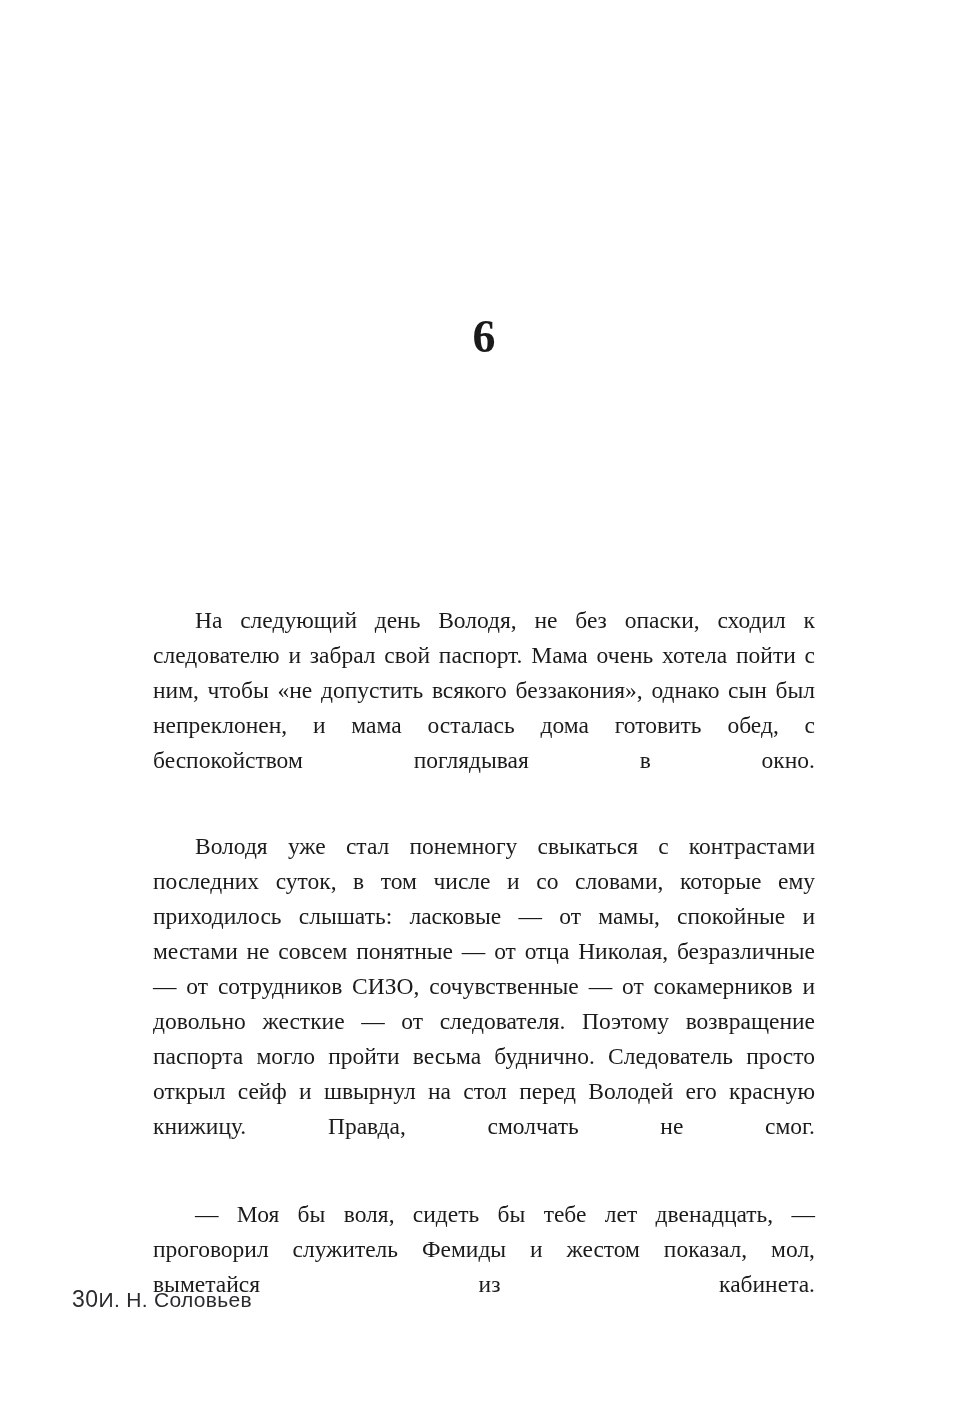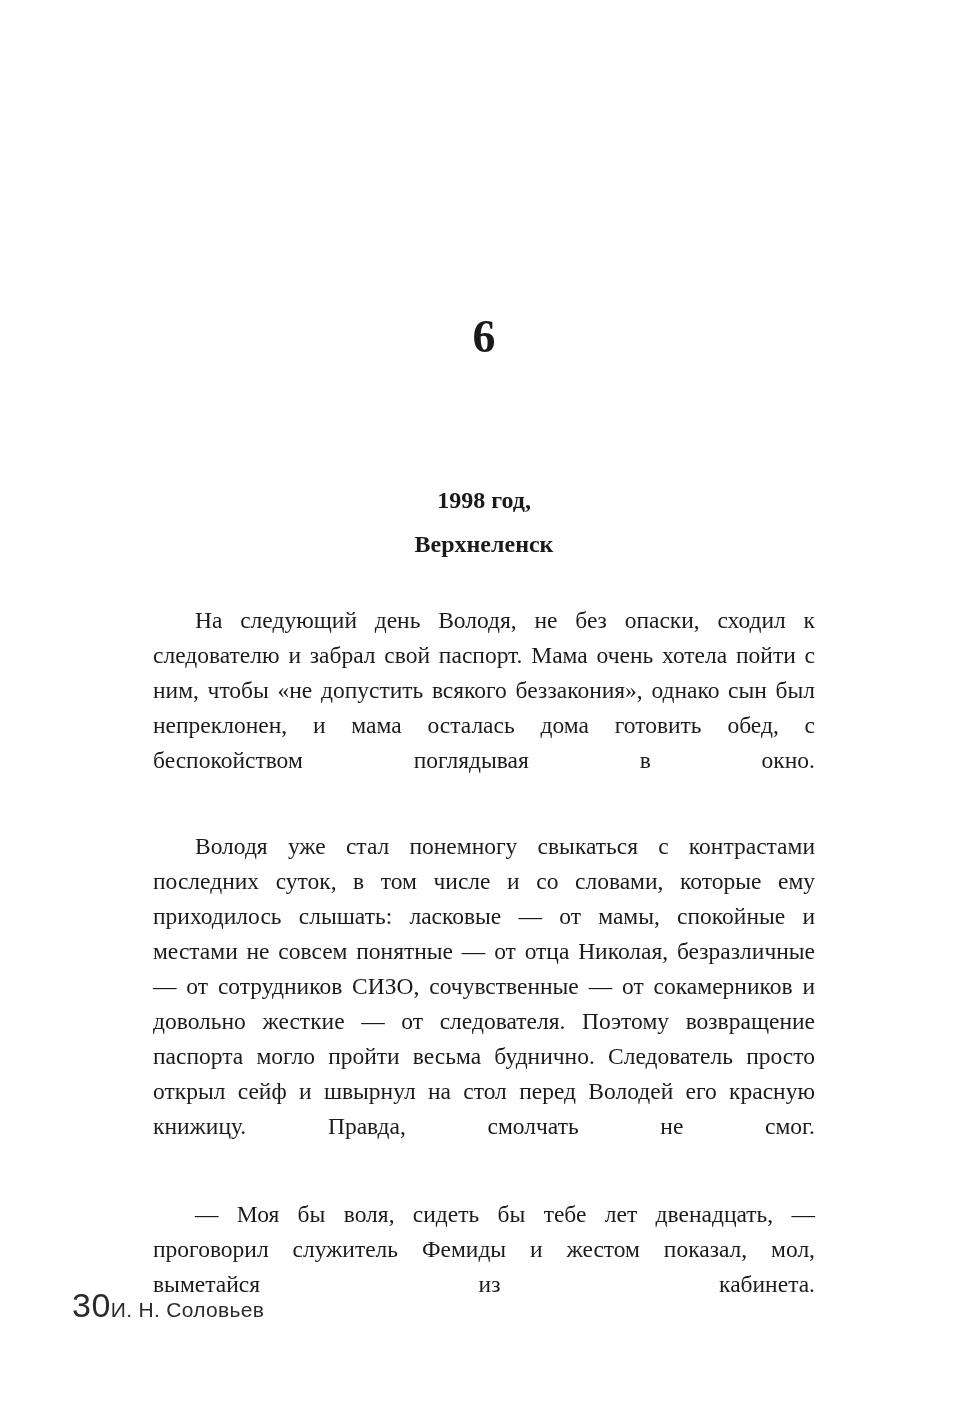--- a/index.html
+++ b/index.html
@@ -84,42 +84,38 @@
   .footer {
     position: absolute;
     left: 72px;
     top: 1286px;
     display: flex;
     align-items: baseline;
     font-family: "Liberation Sans", "DejaVu Sans", sans-serif;
     color: #2b2b2e;
   }
   .footer-page-number {
-    font-size: 34px;
+    font-size: 23px;
     font-weight: 400;
     letter-spacing: 0.5px;
   }
   .footer-author {
     font-size: 21px;
     font-weight: 400;
     letter-spacing: 0.3px;
     white-space: nowrap;
   }
 </style>
 </head>
 <body>
 
 <div class="page">
 
   <div class="chapter-number">6</div>
 
-  <div class="section-heading">
-    <span class="hl">1998 год,</span>
-    <span class="hl">Верхнеленск</span>
-  </div>
 
   <div class="body-block">
     <p class="body-par">На следующий день Володя, не без опаски, сходил к следователю и забрал свой паспорт. Мама очень хотела пойти с ним, чтобы «не допустить всякого беззакония», однако сын был непреклонен, и мама осталась дома готовить обед, с беспокойством поглядывая в окно.</p>
     <p class="body-par">Володя уже стал понемногу свыкаться с контрастами последних суток, в том числе и со словами, которые ему приходилось слышать: ласковые — от мамы, спокойные и местами не совсем понятные — от отца Николая, безразличные — от сотрудников СИЗО, сочувственные — от сокамерников и довольно жесткие — от следователя. Поэтому возвращение паспорта могло пройти весьма буднично. Следователь просто открыл сейф и швырнул на стол перед Володей его красную книжицу. Правда, смолчать не смог.</p>
     <p class="body-par last-par">— Моя бы воля, сидеть бы тебе лет двенадцать, — проговорил служитель Фемиды и жестом показал, мол, выметайся из кабинета.</p>
   </div>
 
   <div class="footer">
     <span class="footer-page-number">30</span>
     <span class="footer-author">И. Н. Соловьев</span>

